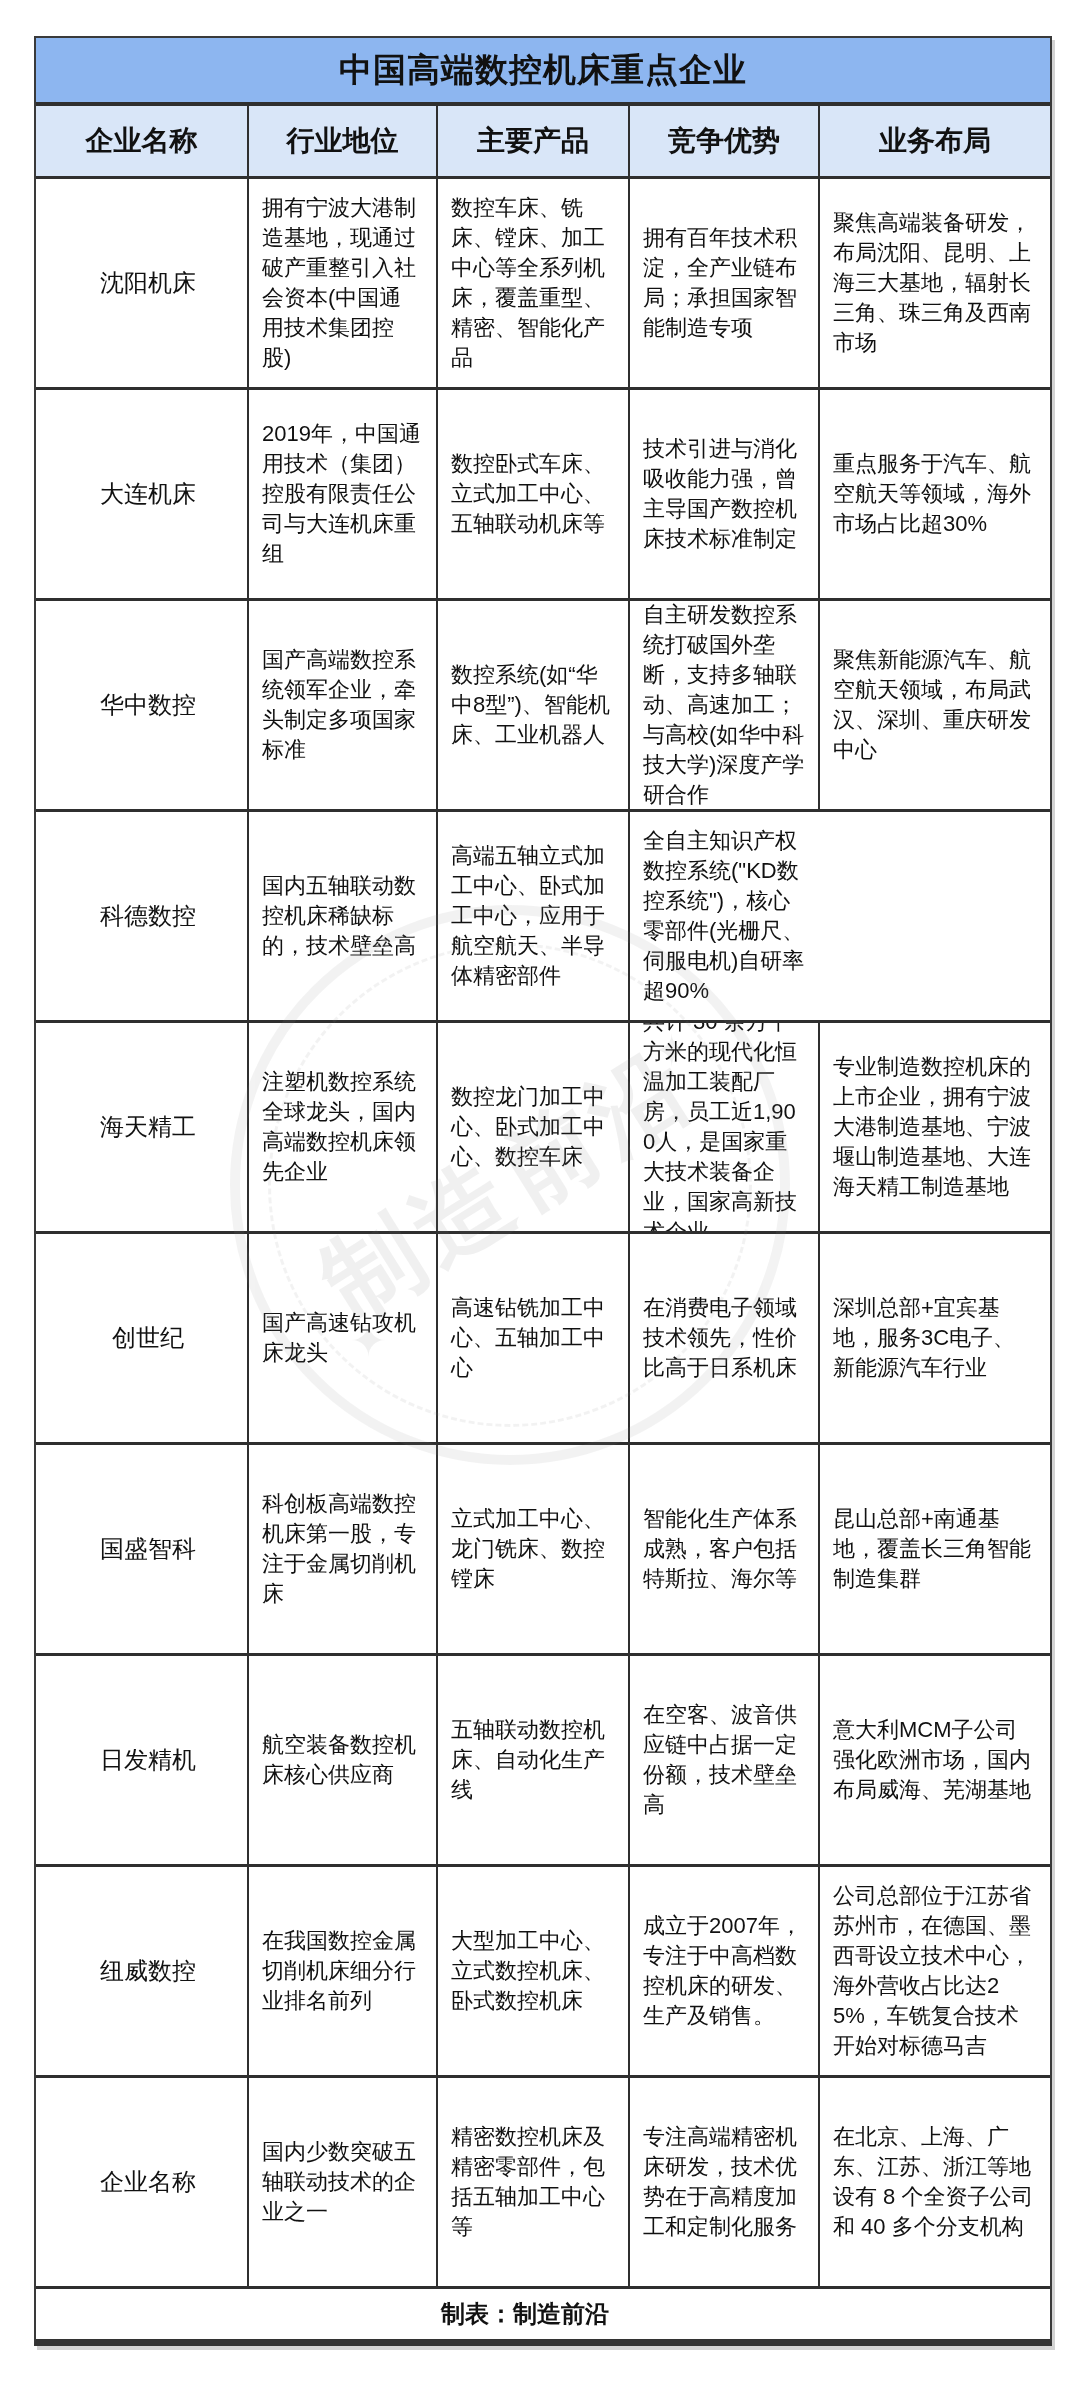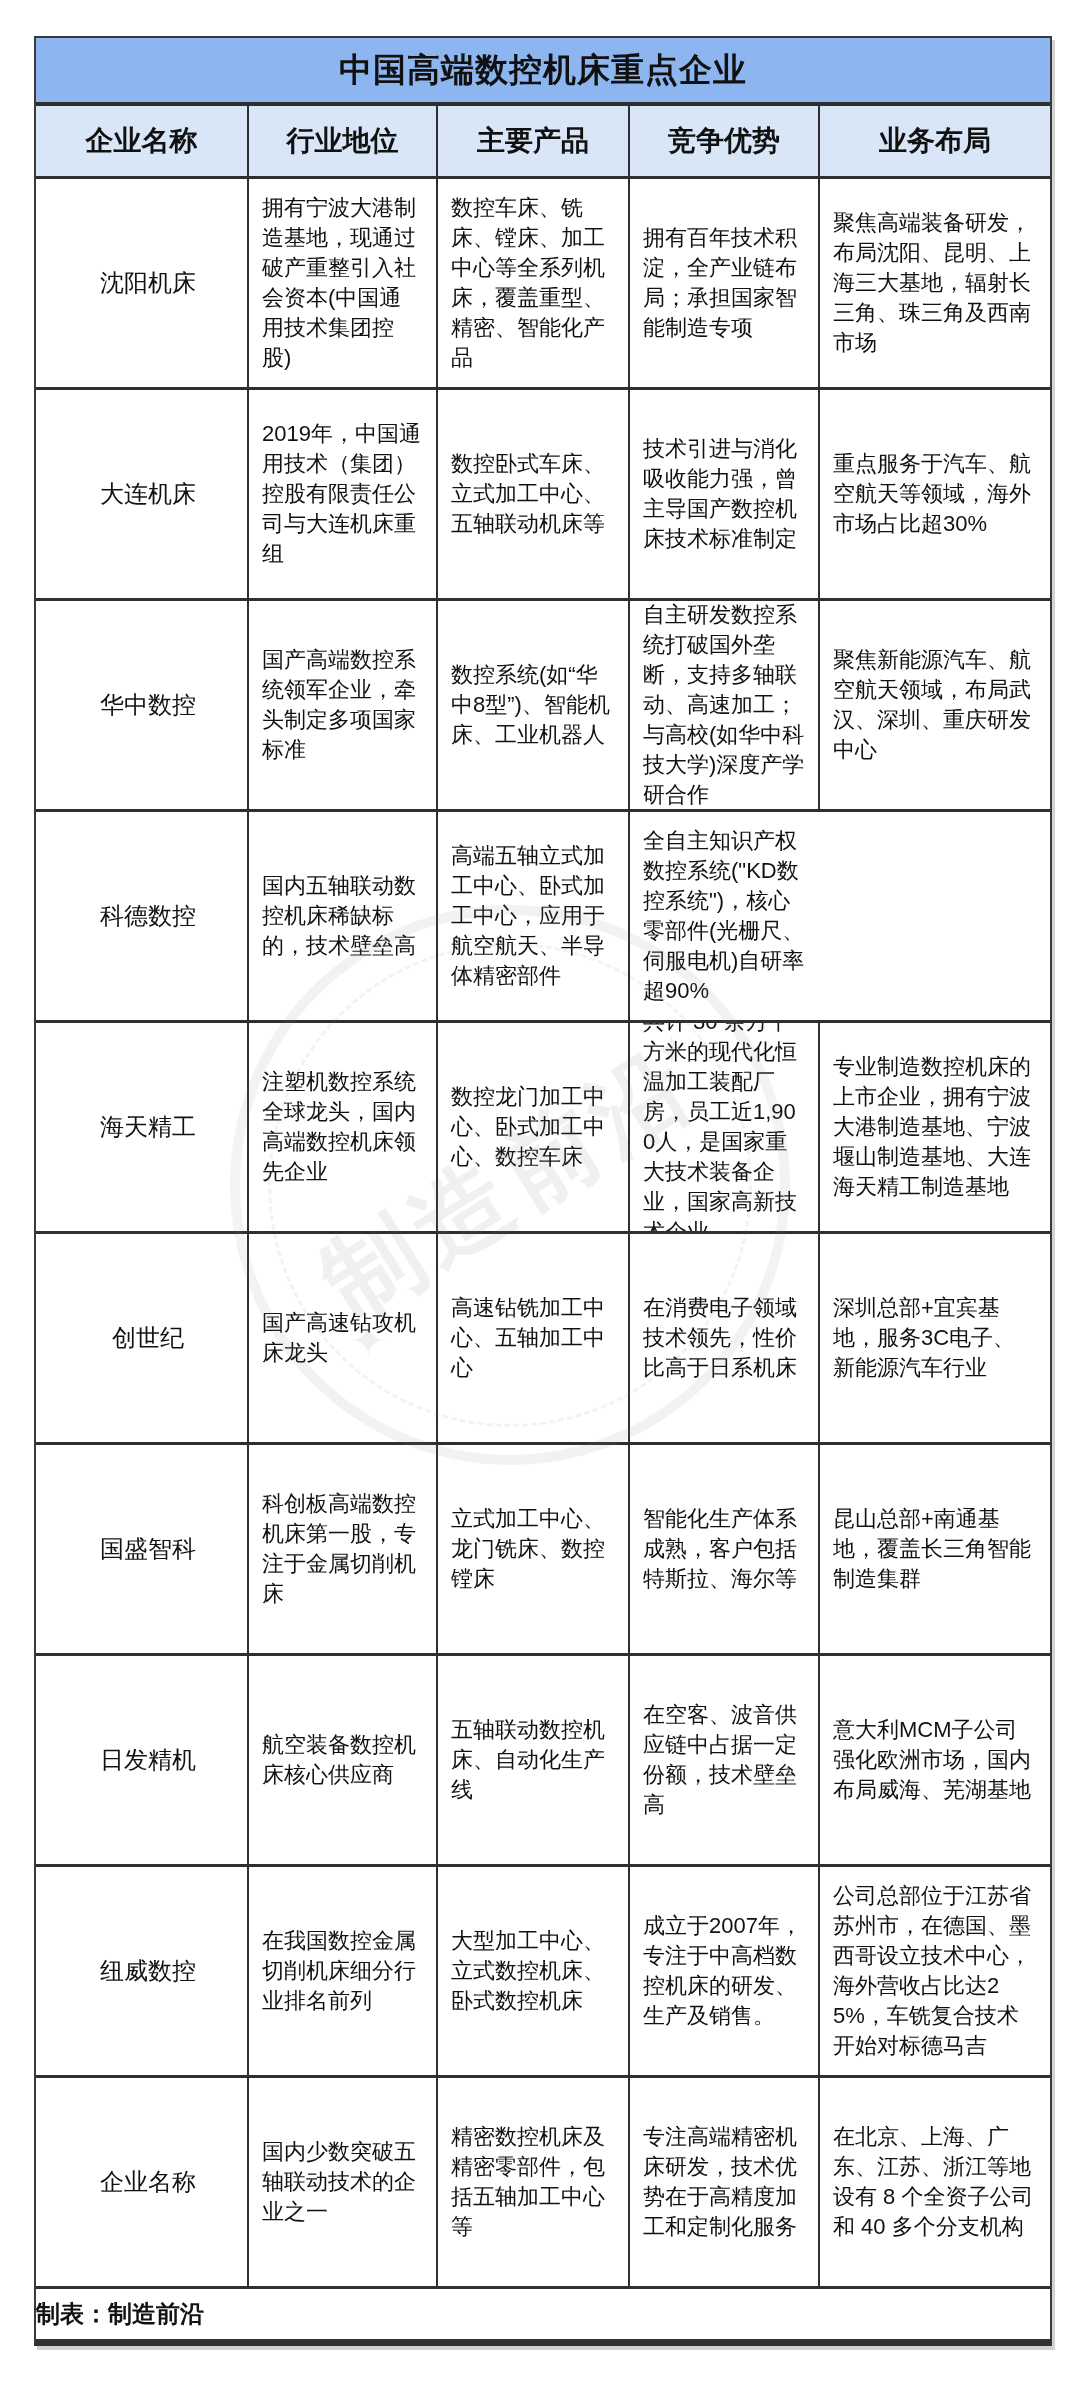--- a/index.html
+++ b/index.html
@@ -58,21 +58,21 @@
   .cell-text{
     display:flex;align-items:center;
     padding:8px 13px;
     font-size:22px;line-height:30px;
     text-align:left;
     word-break:break-all;
   }
   .footer-row{
     height:50px;
     background:#fff;
-    display:flex;align-items:center;justify-content:flex-start;
+    display:flex;align-items:center;justify-content:center;
     padding-right:36px;box-sizing:border-box;
     font-size:24px;font-weight:bold;
   }
   
   .watermark{
     position:absolute;left:230px;top:905px;width:560px;height:560px;
     opacity:0.10;pointer-events:none;z-index:5;
   }
   .wm-circle{
     position:absolute;inset:0;border:10px solid #8a8a8a;border-radius:50%;

